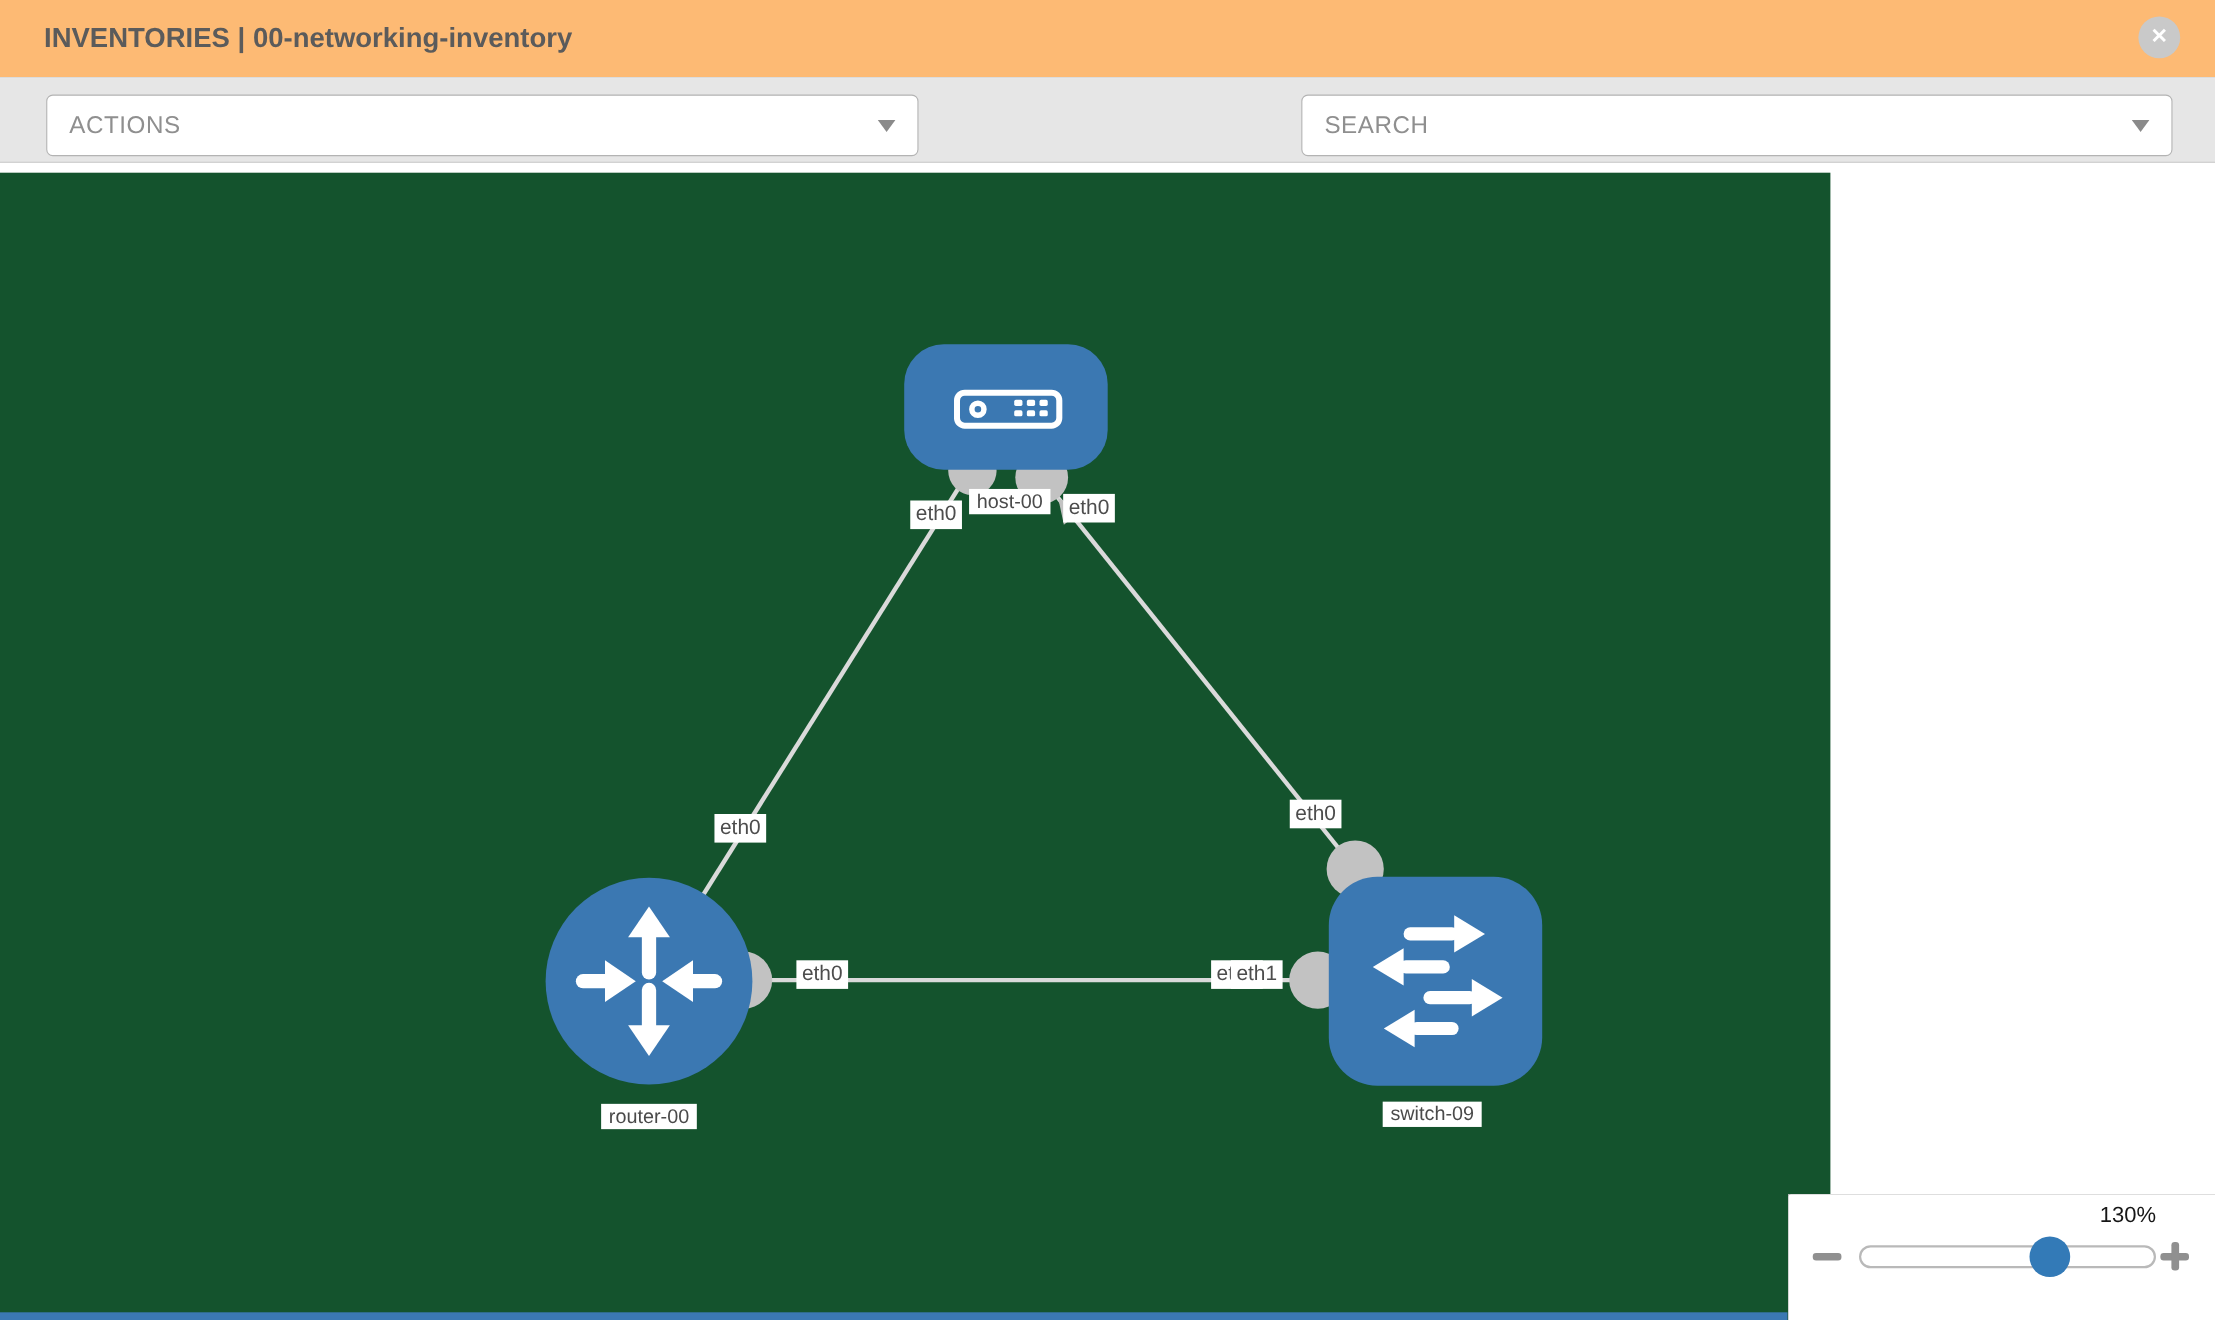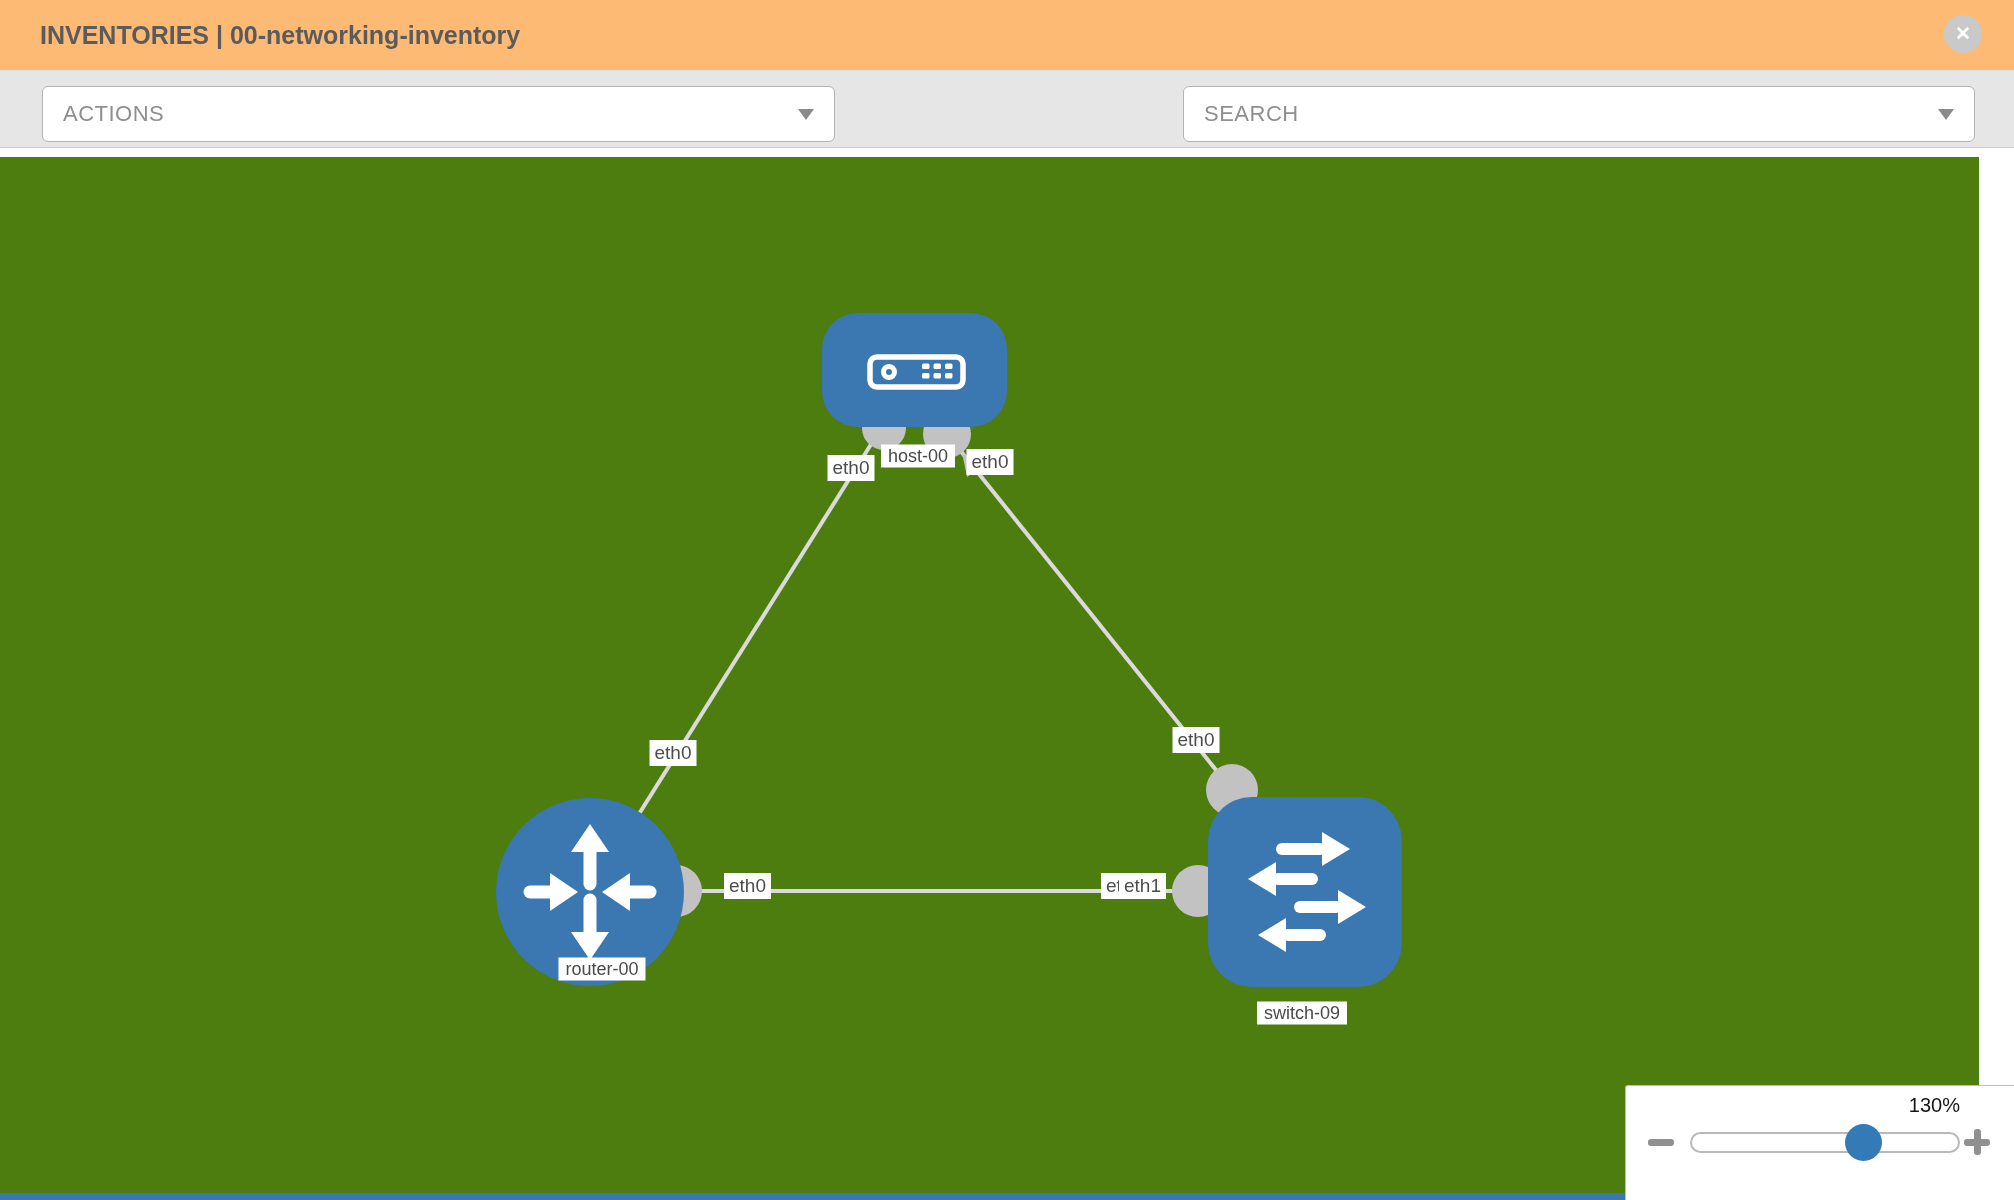--- a/index.html
+++ b/index.html
@@ -24,38 +24,38 @@
       justify-content:space-between;padding:0 20px;cursor:pointer;}
   .dd-label{font-size:22px;color:#8f8f8f;letter-spacing:0.5px;}
   .caret{width:0;height:0;border-left:8px solid transparent;border-right:8px solid transparent;
          border-top:11px solid #8a8a8a;}
   .dd-actions{left:42px;width:793px;}
   .dd-search{left:1183px;width:792px;}
   .tool-icon{position:absolute;top:96px;width:36px;height:36px;cursor:pointer;}
   .tool-icon svg{display:block;}
 
   
-  .canvas{position:absolute;left:0;top:157px;width:1979px;height:1043px;background:#4d7c0f;}
+  .canvas{position:absolute;left:0;top:157px;width:1664px;height:1043px;background:#14532d;}
   .net-svg{position:absolute;left:0;top:0;z-index:1;}
   .node{position:absolute;background:#3b78b2;z-index:2;cursor:pointer;}
   .node svg{display:block;}
   .node-host{left:822px;top:156px;width:185px;height:114px;border-radius:36px;}
   .node-router{left:496px;top:641px;width:188px;height:188px;border-radius:50%;}
   .node-switch{left:1208px;top:640px;width:194px;height:190px;border-radius:44px;}
 
   .if-label{position:absolute;z-index:3;background:#ffffff;color:#4d4d4d;font-size:19px;
             padding:2px 5px;white-space:nowrap;}
   .node-label{position:absolute;z-index:4;background:#ffffff;color:#4a4a4a;font-size:18px;
               padding:1px 7px;white-space:nowrap;}
   .ctr{transform:translate(-50%,-50%);}
   .vctr{transform:translate(0,-50%);}
 
   
   .lbl-host{left:918px;top:299px;}
-  .lbl-router{left:590px;top:812px;margin-left:12px;}
+  .lbl-router{left:590px;top:858px;}
   .lbl-switch{left:1302px;top:856px;}
   .if-host-left{left:851px;top:311px;}
   .if-host-right{left:990px;top:305px;}
   .if-router-top{left:673px;top:596px;}
   .if-switch-top{left:1196px;top:583px;}
   .if-router-right{left:724px;top:729px;}
   .if-covered{left:1101px;top:729px;z-index:3;}
   .if-over{left:1119px;top:729px;z-index:4;}
 
   

